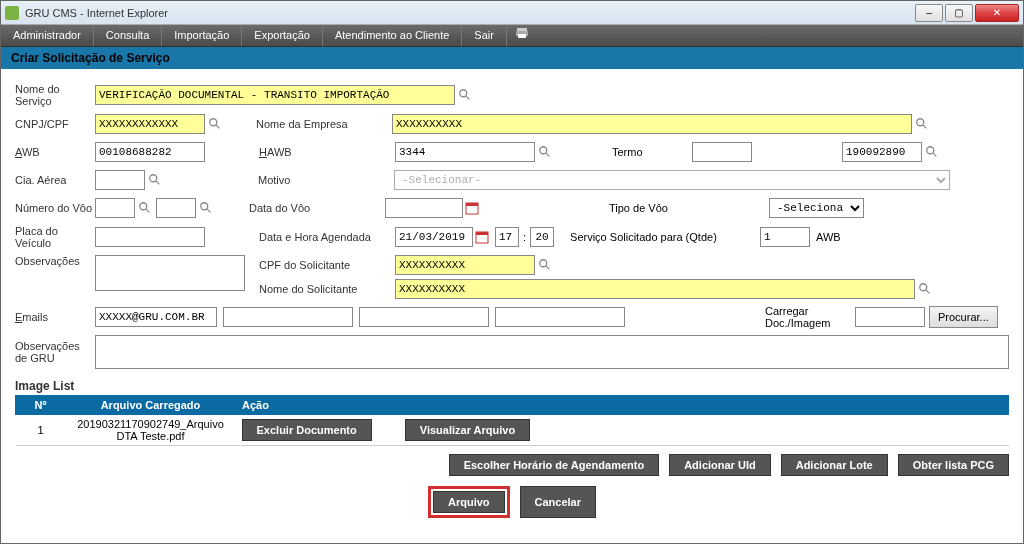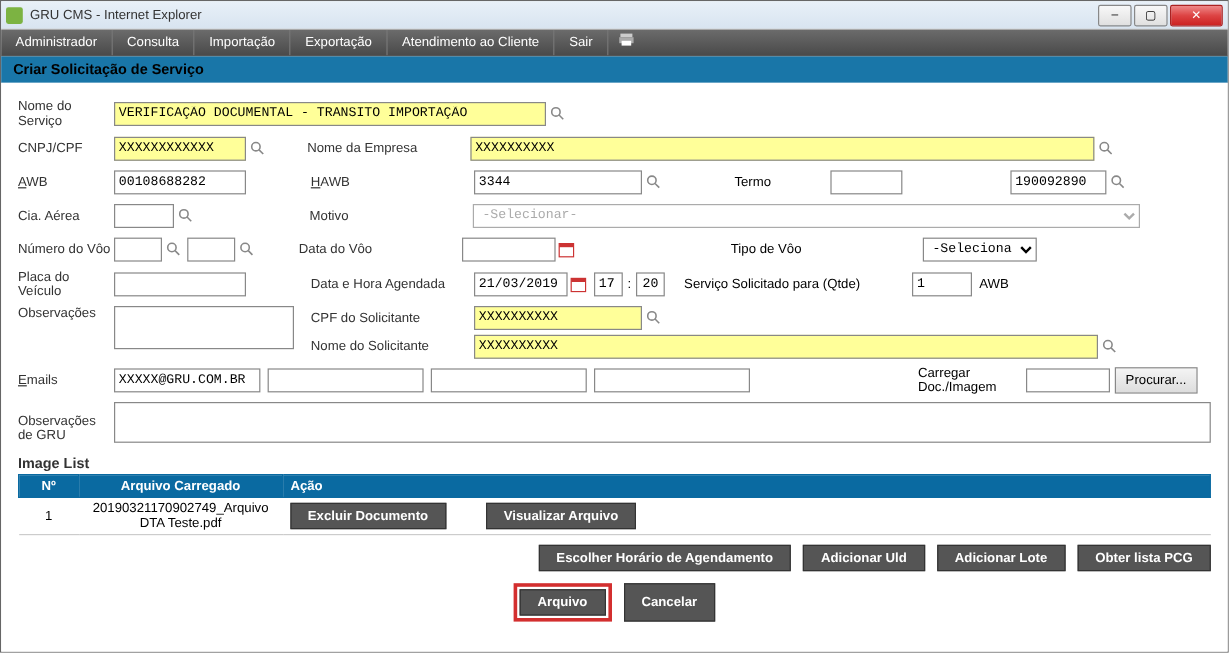--- a/index.html
+++ b/index.html
@@ -213,21 +213,21 @@
       <div class="label"><span class="underline-letter">E</span>mails</div>
       <input type="text" style="width: 122px;" value="XXXXX@GRU.COM.BR">
       <input type="text" style="width: 130px; margin-left: 6px;" value="">
       <input type="text" style="width: 130px; margin-left: 6px;" value="">
       <input type="text" style="width: 130px; margin-left: 6px;" value="">
       <div style="width:90px; margin-left:140px; line-height:1.1">Carregar Doc./Imagem</div>
       <input type="text" style="width: 70px;" value="">
       <button class="browse-btn" style="margin-left:4px">Procurar...</button>
     </div>
 
-    <div class="row" style="align-items:flex-end">
+    <div class="row" style="align-items:center">
       <div class="label">Observações de GRU</div>
       <textarea style="flex: 1 1 0%; height: 34px;"></textarea>
     </div>
 
     <div class="section-title">Image List</div>
     <table class="image-list">
       <thead>
         <tr>
           <th>Nº</th>
           <th>Arquivo Carregado</th>

